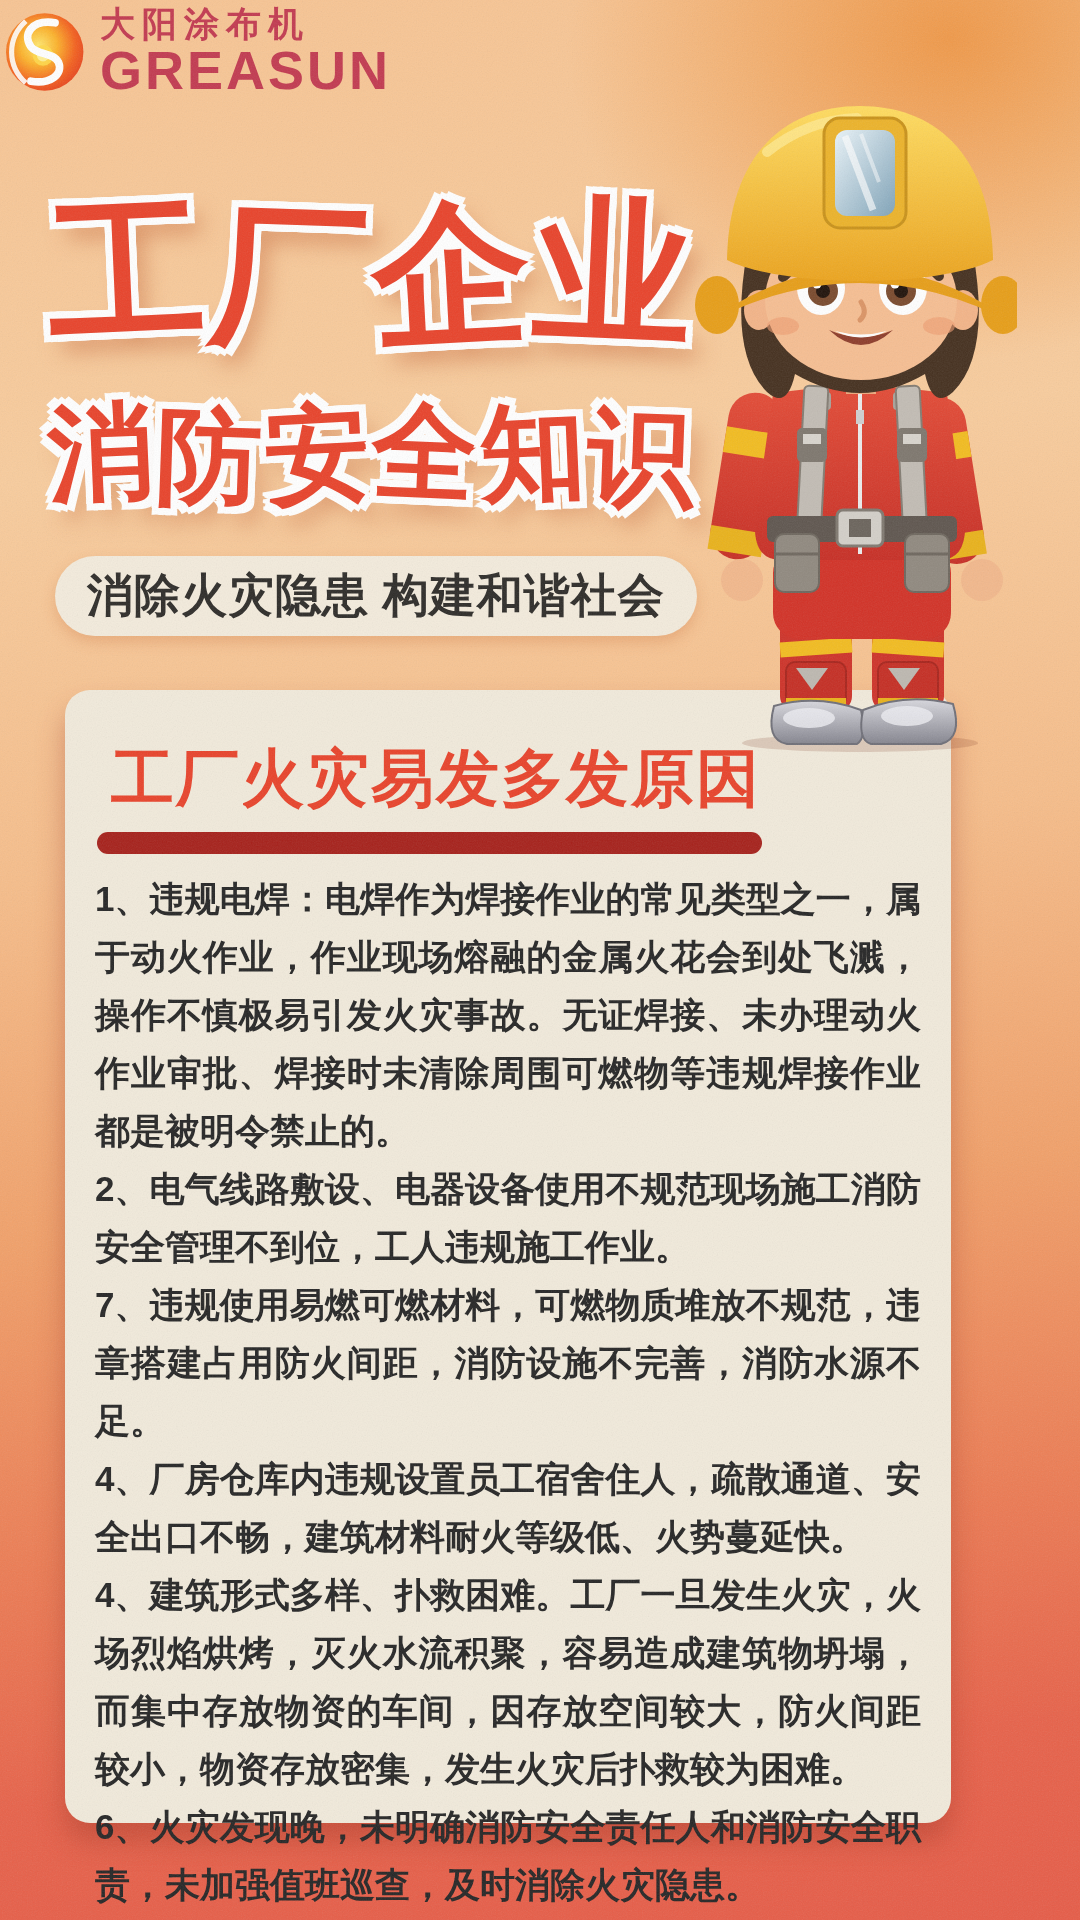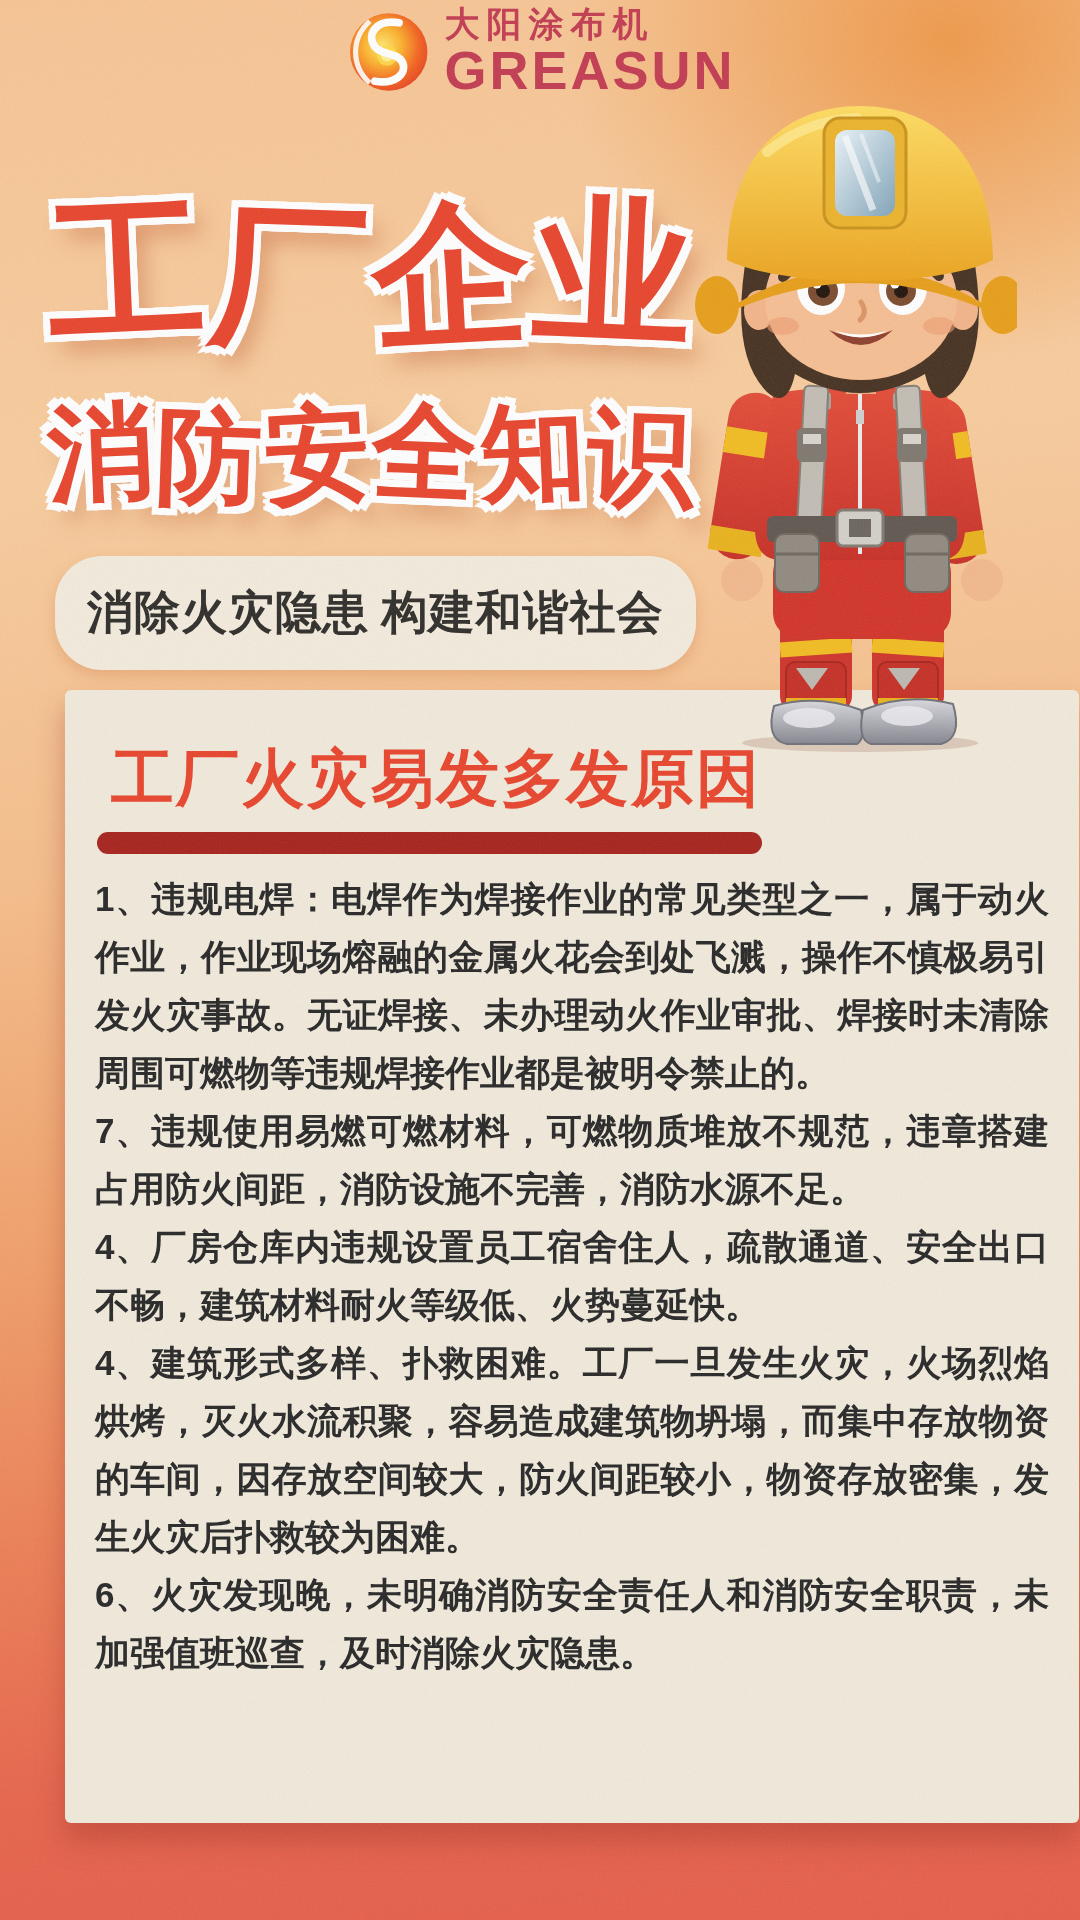--- a/index.html
+++ b/index.html
@@ -6,21 +6,21 @@
   .page{
     position:relative;width:1080px;height:1920px;overflow:hidden;
     font-family:"Liberation Sans",sans-serif;
     background:
       radial-gradient(620px 520px at 88% 2%, rgba(238,145,60,.85), rgba(238,145,60,0) 62%),
       linear-gradient(175deg,#f7c493 0%,#f8cc9d 24%,#f6bd8a 44%,#f1a069 62%,#ec7c54 78%,#e7624a 90%,#e65c48 100%);
   }
   .grain{position:absolute;inset:0;width:100%;height:100%;opacity:.12;pointer-events:none;z-index:9;}
 
   
-  .logo{position:absolute;top:6px;left:0;width:100%;display:flex;justify-content:center;align-items:center;gap:14px;z-index:2;}
+  .logo{position:absolute;top:6px;left:0;width:100%;display:flex;align-items:center;gap:14px;z-index:2;}
   .logo-text{display:flex;flex-direction:column;line-height:1;color:#c23a50;}
   .logo-cn{font-size:35px;font-weight:700;letter-spacing:7px;}
   .logo-en{font-size:54px;font-weight:800;letter-spacing:3px;margin-top:2px;}
 
   
   .title{position:absolute;left:48px;color:#e8432b;font-weight:800;z-index:2;white-space:nowrap;
     text-shadow:
       7px 0 0 #fff,-7px 0 0 #fff,0 7px 0 #fff,0 -7px 0 #fff,
       5px 5px 0 #fff,-5px 5px 0 #fff,5px -5px 0 #fff,-5px -5px 0 #fff,
       7px 7px 0 #fff,-7px 7px 0 #fff,7px -7px 0 #fff,-7px -7px 0 #fff,
@@ -28,32 +28,32 @@
   }
   .title1{top:168px;font-size:158px;letter-spacing:4px;}
   .title2{top:382px;font-size:106px;letter-spacing:2px;}
   .ch{display:inline-block;}
   .ch0{transform:rotate(-2.5deg);}
   .ch1{transform:rotate(2deg) translateY(5px);}
   .ch2{transform:rotate(-3deg) translateY(2px);}
   .ch3{transform:rotate(2.5deg);}
 
   
-  .pill{position:absolute;left:55px;top:556px;height:114px;z-index:4;
+  .pill{position:absolute;left:55px;top:556px;height:80px;z-index:4;
     display:inline-flex;align-items:center;padding:0 32px;
     background:#f3ebdc;border-radius:47px;
     font-size:46px;font-weight:600;color:#2e2c29;letter-spacing:1px;white-space:nowrap;
-    box-shadow:0 6px 14px rgba(190,90,40,.25);font-family:Liberation Serif, serif;}
+    box-shadow:0 6px 14px rgba(190,90,40,.25);}
 
   
   .character{position:absolute;left:577px;top:92px;width:440px;height:660px;z-index:3;}
 
   
-  .card{position:absolute;left:65px;top:690px;width:1014px;height:1133px;z-index:2;
-    background:#f1eadb;border-radius:6px;box-shadow:0 18px 28px rgba(150,45,28,.38);}
+  .card{position:absolute;left:65px;top:690px;width:886px;height:1133px;z-index:2;
+    background:#f1eadb;border-radius:25px;box-shadow:0 18px 28px rgba(150,45,28,.38);}
   .card-heading{margin:46px 0 0 46px;font-size:63px;font-weight:800;color:#e8432b;letter-spacing:2px;}
   .heading-underline{width:665px;height:22px;border-radius:12px;background:#a6211b;margin:10px 0 0 32px;}
   .card-body{margin:16px 30px 0 30px;font-size:35px;line-height:58px;color:#262626;font-weight:700;
     text-align:justify;}
   .card-body p{margin:0;}
 </style>
 </head>
 <body>
 
 <div class="page">
@@ -196,20 +196,21 @@
     <rect x="258" y="38" width="60" height="86" rx="12" fill="url(#glassG)"></rect>
     <path d="M268,44 L296,118" stroke="#fff" stroke-width="7" opacity="0.65"></path>
     <path d="M284,42 L302,90" stroke="#fff" stroke-width="4" opacity="0.5"></path>
   </svg>
 
   <div class="card">
     <div class="card-heading">工厂火灾易发多发原因</div>
     <div class="heading-underline"></div>
     <div class="card-body">
       <p>1、违规电焊：电焊作为焊接作业的常见类型之一，属于动火作业，作业现场熔融的金属火花会到处飞溅，操作不慎极易引发火灾事故。无证焊接、未办理动火作业审批、焊接时未清除周围可燃物等违规焊接作业都是被明令禁止的。</p>
+      <p>2、电气线路敷设、电器设备使用不规范现场施工消防安全管理不到位，工人违规施工作业。</p>
       <p>7、违规使用易燃可燃材料，可燃物质堆放不规范，违章搭建占用防火间距，消防设施不完善，消防水源不足。</p>
       <p>4、厂房仓库内违规设置员工宿舍住人，疏散通道、安全出口不畅，建筑材料耐火等级低、火势蔓延快。</p>
       <p>4、建筑形式多样、扑救困难。工厂一旦发生火灾，火场烈焰烘烤，灭火水流积聚，容易造成建筑物坍塌，而集中存放物资的车间，因存放空间较大，防火间距较小，物资存放密集，发生火灾后扑救较为困难。</p>
       <p>6、火灾发现晚，未明确消防安全责任人和消防安全职责，未加强值班巡查，及时消除火灾隐患。</p>
     </div>
   </div>
 
   <svg class="grain">
     <filter id="noiseF">
       <feTurbulence type="fractalNoise" baseFrequency="0.8" numOctaves="2" stitchTiles="stitch"></feTurbulence>

